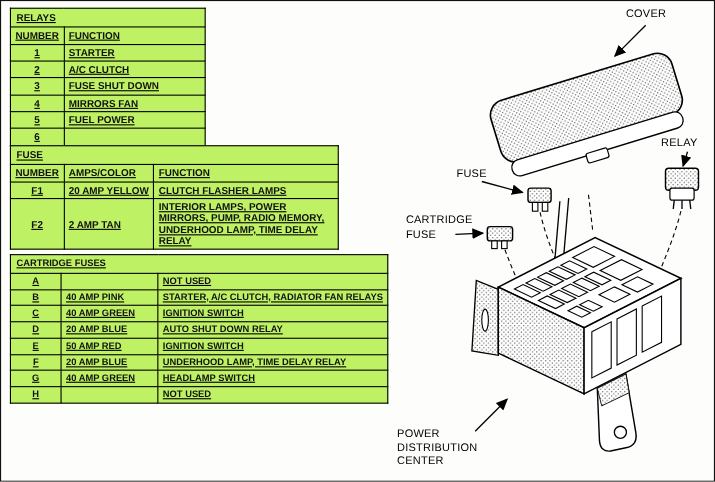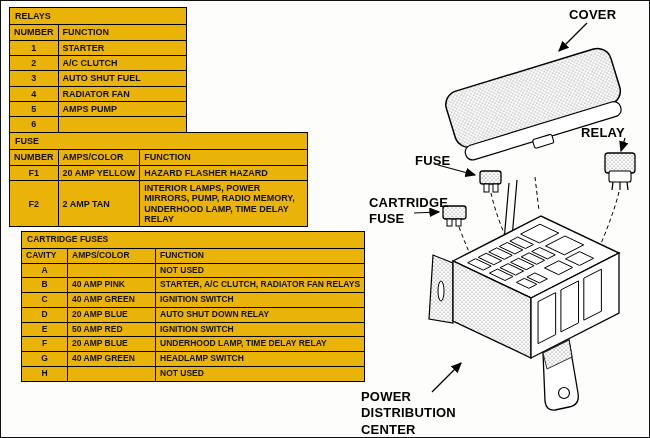--- a/index.html
+++ b/index.html
@@ -3,33 +3,33 @@
 <meta charset="utf-8">
 <style>
   * { margin:0; padding:0; box-sizing:border-box; }
   html,body { background:#ffffff; }
   .canvas {
     position:relative; width:650px; height:438px;
     background:#fdfdfb; overflow:hidden;
     font-family:"Liberation Sans", sans-serif;
     border:1px solid #111;
   }
-  .tbl { position:absolute; border-collapse:collapse; background:#eab308; table-layout:auto; }
+  .tbl { position:absolute; border-collapse:collapse; background:#bef264; table-layout:auto;text-decoration:underline; }
   .tbl td {
     border:1px solid #000;
     font-size:9px; font-weight:bold; color:#111;
     padding:2px 4px; height:14px; vertical-align:middle;
     white-space:nowrap; line-height:1.15;
   }
   .tbl tr.title td { padding:3px 5px; }
   .ctr { text-align:center; }
   .wrap { white-space:normal !important; width:168px; max-width:168px; }
   .cart td { font-size:8.5px; }
   .lbl {
-    position:absolute; font-size:13px; font-weight:bold; color:#000;
+    position:absolute; font-size:10px; font-weight:normal; color:#000;
     line-height:1.25; letter-spacing:0.2px;
   }
   svg.diagram { position:absolute; top:0; left:0; }
   svg .ln { stroke:#000; stroke-width:1.2; fill:none; }
   svg .dash { stroke:#000; stroke-width:1; fill:none; stroke-dasharray:4 3; }
 </style>
 </head>
 <body>
 
 <div class="canvas">
@@ -122,21 +122,21 @@
     </g>
 
     <line class="ln" x1="586" y1="22" x2="558" y2="50" marker-end="url(#arrow)"></line>
     <line class="ln" x1="624" y1="137" x2="620" y2="150" marker-end="url(#arrow)"></line>
     <line class="ln" x1="437" y1="164" x2="474" y2="174" marker-end="url(#arrow)"></line>
     <line class="ln" x1="413" y1="212" x2="438" y2="211" marker-end="url(#arrow)"></line>
     <line class="ln" x1="431" y1="391" x2="460" y2="362" marker-end="url(#arrow)"></line>
   </svg>
 
   <div class="lbl" style="left:568px; top:6px;">COVER</div>
-  <div class="lbl" style="left:580px; top:124px;text-align:center;">RELAY</div>
+  <div class="lbl" style="left:600px; top:124px;text-align:center;">RELAY</div>
   <div class="lbl" style="left:414px; top:152px;">FUSE</div>
   <div class="lbl" style="left:360px; top:388px; width:112px;">POWER DISTRIBUTION CENTER</div>
   <div class="lbl" style="left:368px; top:194px; width:58px;">CARTRIDGE FUSE</div>
 
   <table class="tbl" style="left:8px; top:6px;">
     <colgroup>
         <col style="width:48px">
         <col style="width:128px">
       </colgroup>
     <tbody>
@@ -150,29 +150,29 @@
       <tr>
         <td class="ctr">1</td>
         <td>STARTER</td>
       </tr>
       <tr>
         <td class="ctr">2</td>
         <td>A/C CLUTCH</td>
       </tr>
       <tr>
         <td class="ctr">3</td>
-        <td>AUTO SHUT FUEL</td>
+        <td>FUSE SHUT DOWN</td>
       </tr>
       <tr>
         <td class="ctr">4</td>
-        <td>RADIATOR FAN</td>
+        <td>MIRRORS FAN</td>
       </tr>
       <tr>
         <td class="ctr">5</td>
-        <td>AMPS PUMP</td>
+        <td>FUEL POWER</td>
       </tr>
       <tr>
         <td class="ctr">6</td>
         <td></td>
       </tr>
     </tbody>
   </table>
 
   <table class="tbl" style="left:8px; top:131px;">
     <colgroup>
@@ -185,46 +185,41 @@
         <td colspan="3">FUSE</td>
       </tr>
       <tr>
         <td>NUMBER</td>
         <td>AMPS/COLOR</td>
         <td>FUNCTION</td>
       </tr>
       <tr>
         <td class="ctr">F1</td>
         <td>20 AMP YELLOW</td>
-        <td class="wrap">HAZARD FLASHER HAZARD</td>
+        <td class="wrap">CLUTCH FLASHER LAMPS</td>
       </tr>
       <tr>
         <td class="ctr">F2</td>
         <td>2 AMP TAN</td>
         <td class="wrap">INTERIOR LAMPS, POWER MIRRORS, PUMP, RADIO MEMORY, UNDERHOOD LAMP, TIME DELAY RELAY</td>
       </tr>
     </tbody>
   </table>
 
-  <table class="tbl cart" style="left:20px; top:230px;">
+  <table class="tbl cart" style="left:8px; top:230px;">
     <colgroup>
         <col style="width:46px">
         <col style="width:88px">
         <col style="width:198px">
       </colgroup>
     <tbody>
       <tr class="title">
         <td colspan="3">CARTRIDGE FUSES</td>
       </tr>
       <tr>
-        <td>CAVITY</td>
-        <td>AMPS/COLOR</td>
-        <td>FUNCTION</td>
-      </tr>
-      <tr>
         <td class="ctr">A</td>
         <td></td>
         <td>NOT USED</td>
       </tr>
       <tr>
         <td class="ctr">B</td>
         <td>40 AMP PINK</td>
         <td>STARTER, A/C CLUTCH, RADIATOR FAN RELAYS</td>
       </tr>
       <tr>

